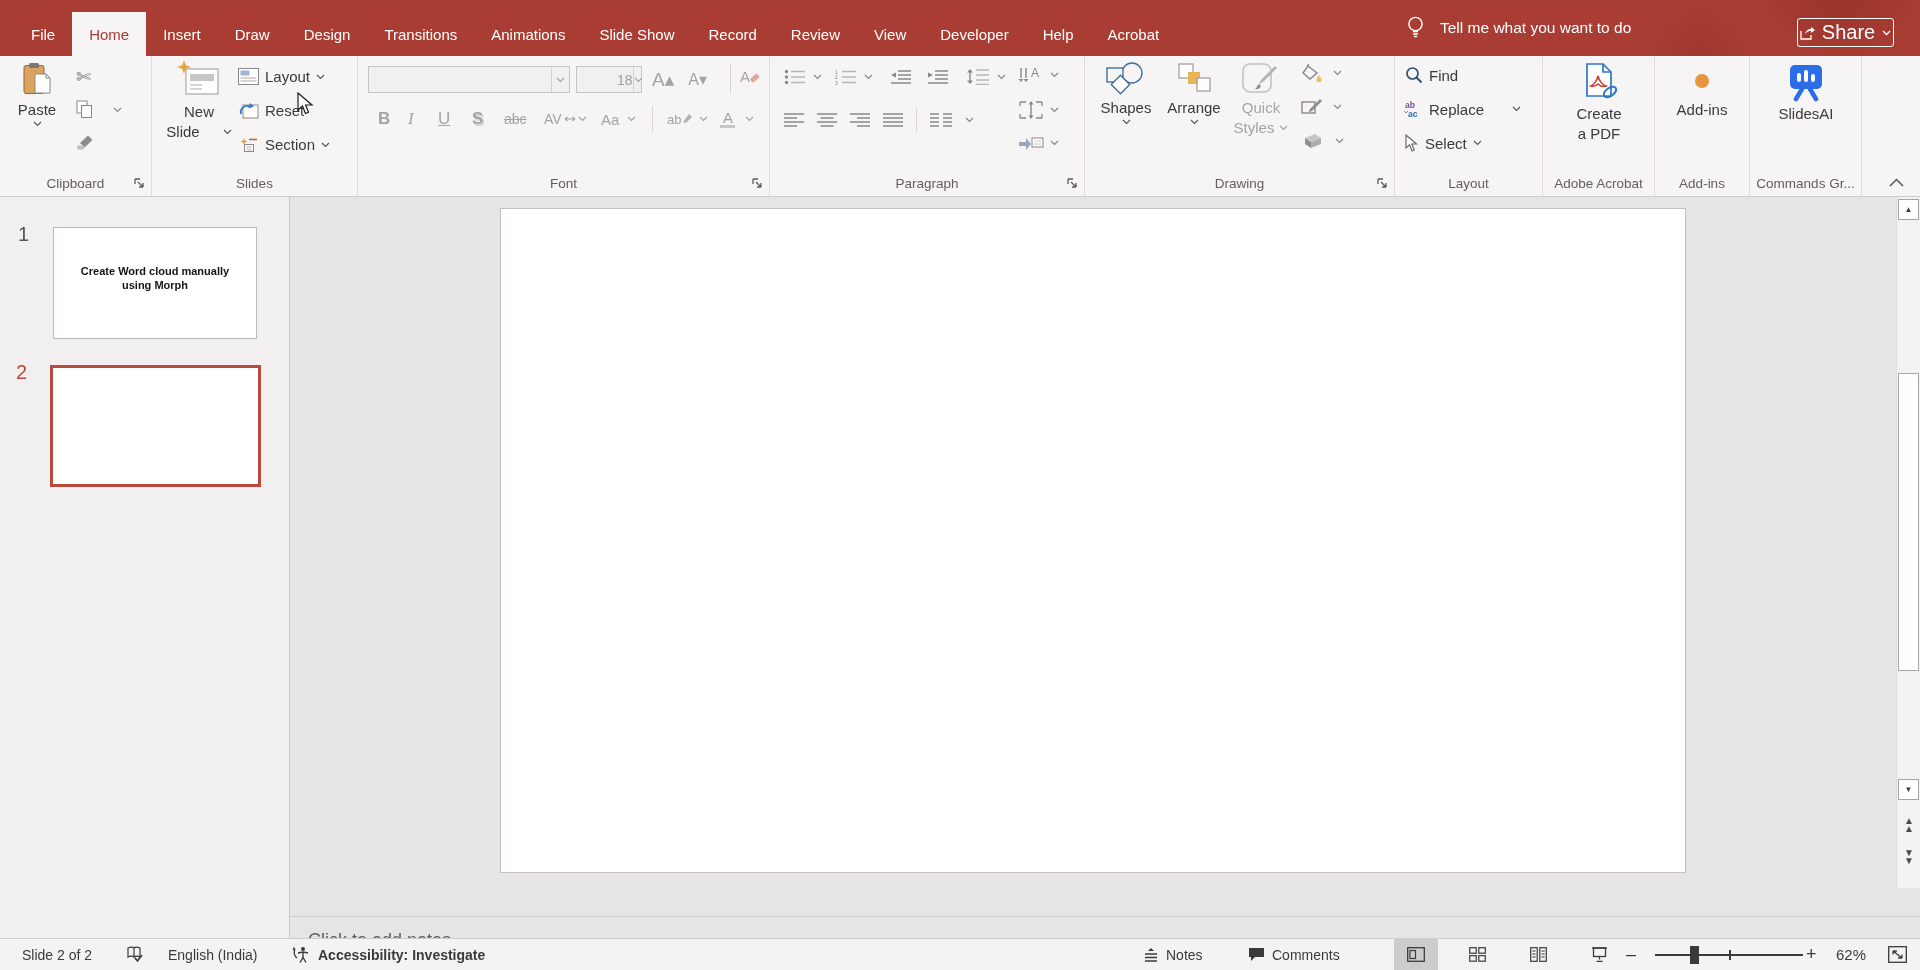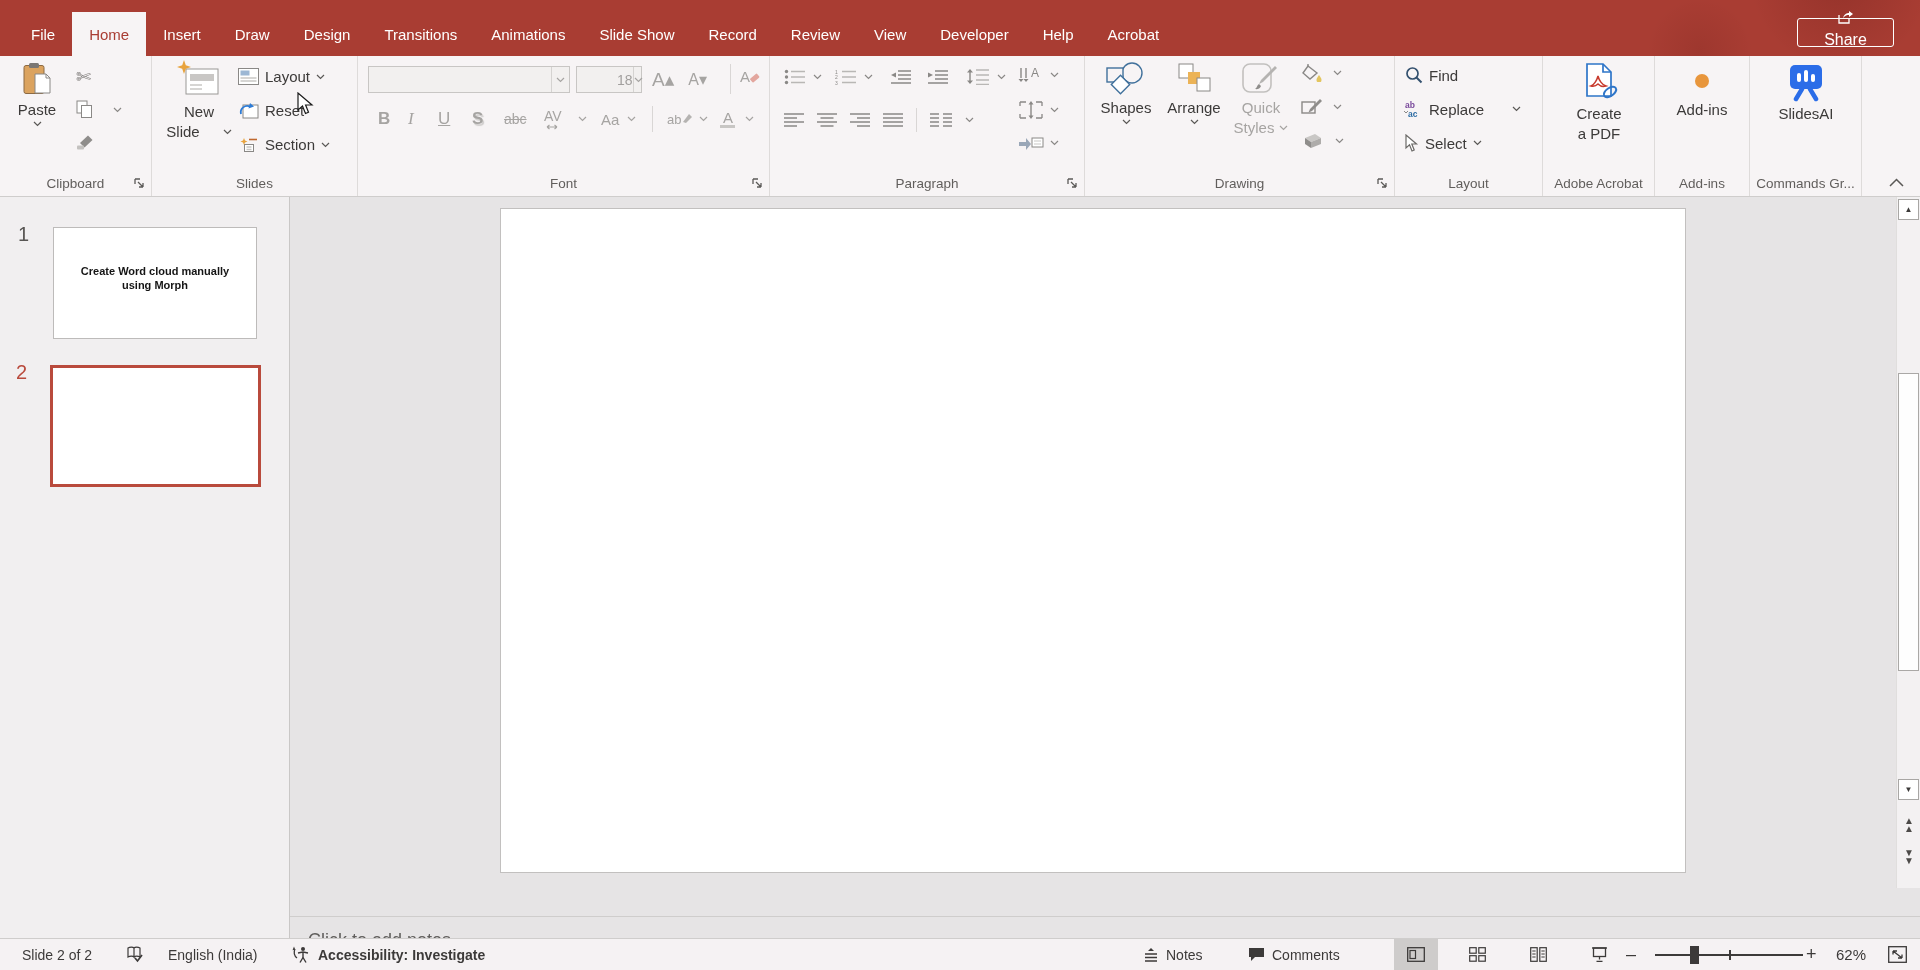--- a/index.html
+++ b/index.html
@@ -10,21 +10,21 @@
   .titlebar { position:absolute; left:0; top:0; width:1920px; height:56px;
     background:
       radial-gradient(circle 120px at 1840px -20px, rgba(60,5,5,.18), rgba(60,5,5,0) 75%),
       radial-gradient(circle 70px at 1700px 50px, rgba(60,5,5,.10), rgba(60,5,5,0) 75%),
       #a93d33; }
   .tabs { position:absolute; left:14px; top:12px; height:44px; display:flex; }
   .tab { padding:0 17px; display:flex; align-items:center; color:#fff; font-size:15px; cursor:default; white-space:nowrap; }
   .tab.active { background:#f7f4f5; color:#a93d33; }
   .tellme { position:absolute; left:1406px; top:0; height:56px; display:flex; align-items:center; gap:15px; color:#fff; font-size:15.5px; }
   .sharebtn { position:absolute; left:1797px; top:18px; width:97px; height:29px; border:1px solid #fff; border-radius:3px;
-    display:flex; align-items:center; justify-content:center; gap:7px; color:#fff; font-size:16px;flex-direction:column; }
+    display:flex; align-items:center; justify-content:center; gap:7px; color:#fff; font-size:20px; }
 
   
   .ribbon { position:absolute; left:0; top:56px; width:1920px; height:141px; background:#f7f4f5; border-bottom:1px solid #cfcdcc; }
   .rgroup { position:absolute; top:0; height:140px; border-right:1px solid #dedbda; }
   .glabel { position:absolute; bottom:5px; left:0; right:0; text-align:center; font-size:13.5px; color:#615e5c; white-space:nowrap; overflow:hidden; }
   .launcher { position:absolute; right:5px; bottom:6px; width:13px; height:13px; }
   .bigbtn { position:absolute; display:flex; flex-direction:column; align-items:center; gap:3px; text-align:center; }
   .blabel { font-size:15px; color:#3c3a39; line-height:17px; white-space:nowrap; }
   .blabel.dis { color:#a6a4a2; }
   .smallrow { position:absolute; display:flex; align-items:center; gap:6px; font-size:15px; color:#3c3a39; white-space:nowrap; }
@@ -81,20 +81,29 @@
     <div class="tab">Transitions</div>
     <div class="tab">Animations</div>
     <div class="tab">Slide Show</div>
     <div class="tab">Record</div>
     <div class="tab">Review</div>
     <div class="tab">View</div>
     <div class="tab">Developer</div>
     <div class="tab">Help</div>
     <div class="tab">Acrobat</div>
   </div>
+  <div class="tellme">
+    <span>
+      <svg width="19" height="26" viewBox="0 0 19 26">
+          <circle cx="9.5" cy="9" r="6.6" fill="none" stroke="#fff" stroke-width="1.4"></circle>
+          <path d="M7 16.5 h5 M7 19 h5 M8 21.5 h3" stroke="#fff" stroke-width="1.3" fill="none"></path>
+        </svg>
+    </span>
+    <span>Tell me what you want to do</span>
+  </div>
   <div class="sharebtn">
     <span>
       <svg width="15" height="14" viewBox="0 0 15 14">
           <path d="M1 5 v8 h10 V9" fill="none" stroke="#fff" stroke-width="1.3"></path>
           <path d="M5 8 C6 4 9 3 11 3 L11 1 L15 4 L11 7 L11 5 C9 5 7 5.5 5 8 Z" fill="#fff"></path>
         </svg>
     </span>
     <span>Share</span>
     <svg width="9" height="6" viewBox="0 0 9 6">
         <path d="M1 1 l3.5 3.5 L8 1" stroke="#fff" stroke-width="1.3" fill="none"></path>
@@ -237,21 +246,21 @@
             <rect x="10" y="8" width="9" height="5" rx="1" transform="rotate(-40 14 10)" fill="#e3a69e"></rect>
           </svg>
       </span>
     </div>
     <div class="smallrow" style="left:20px;top:50px;gap:0">
       <span class="fontletter" style="font-weight:bold;width:30px">B</span>
       <span class="fontletter" style="font-style:italic;font-family:'Liberation Serif',serif;width:30px">I</span>
       <span class="fontletter" style="text-decoration:underline;width:34px">U</span>
       <span class="fontletter" style="font-weight:bold;text-shadow:1.5px 1.5px 1px #d0cecd;width:32px">S</span>
       <span class="fontletter" style="font-size:14px;text-decoration:line-through;width:40px">abc</span>
-      <span style="display:inline-flex;flex-direction:column;width:34px">
+      <span style="display:inline-flex;flex-direction:row;align-items:center;width:34px">
         <span class="fontletter" style="font-size:14px">AV</span>
         <svg width="16" height="6" viewBox="0 0 16 6">
             <path d="M3 3 h10 M3 3 l2.5-2 M3 3 l2.5 2 M13 3 l-2.5-2 M13 3 l-2.5 2" stroke="#a6a4a2" stroke-width="1.1" fill="none"></path>
           </svg>
       </span>
       <svg width="9" height="6" viewBox="0 0 9 6" style="margin-right:14px">
           <path d="M1 1 l3.5 3.5 L8 1" stroke="#a6a4a2" stroke-width="1.2" fill="none"></path>
         </svg>
       <span class="fontletter" style="font-size:15px;width:26px">Aa</span>
       <svg width="9" height="6" viewBox="0 0 9 6" style="margin-right:16px">

